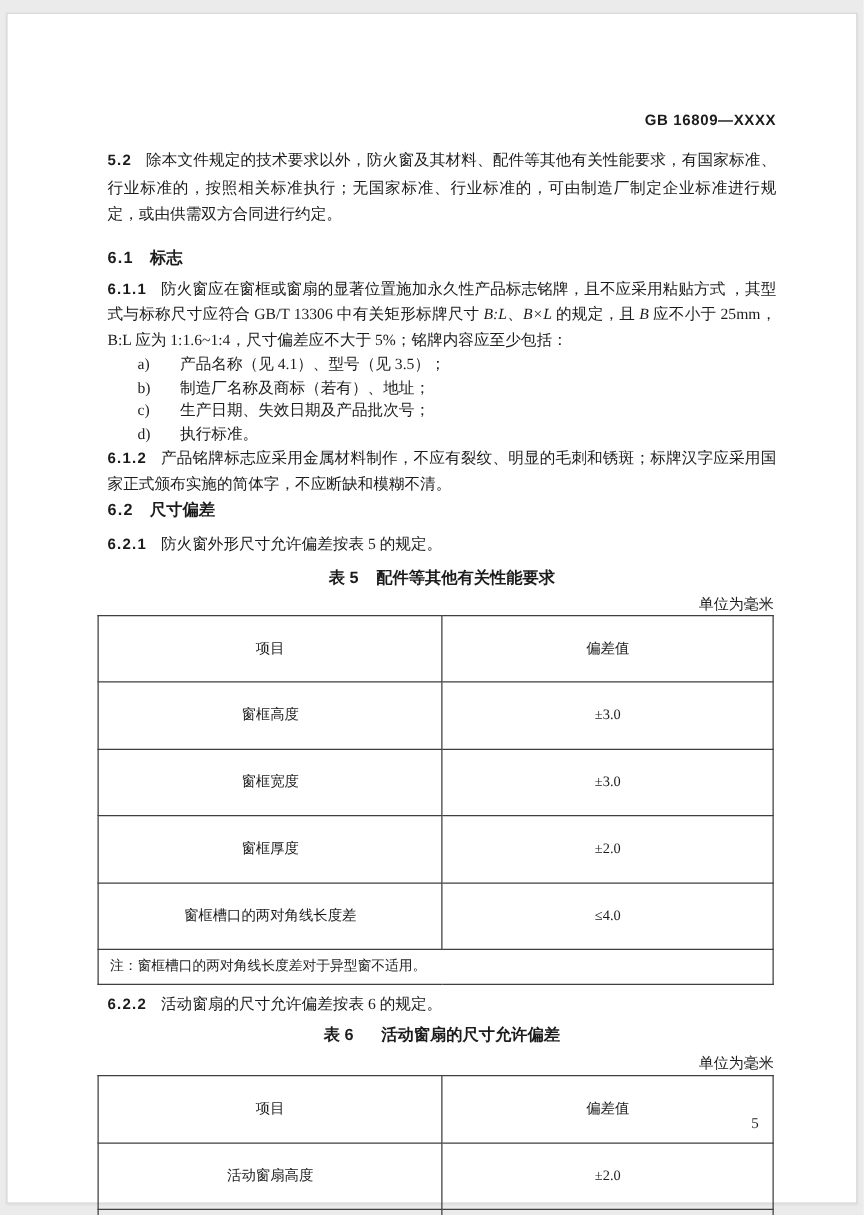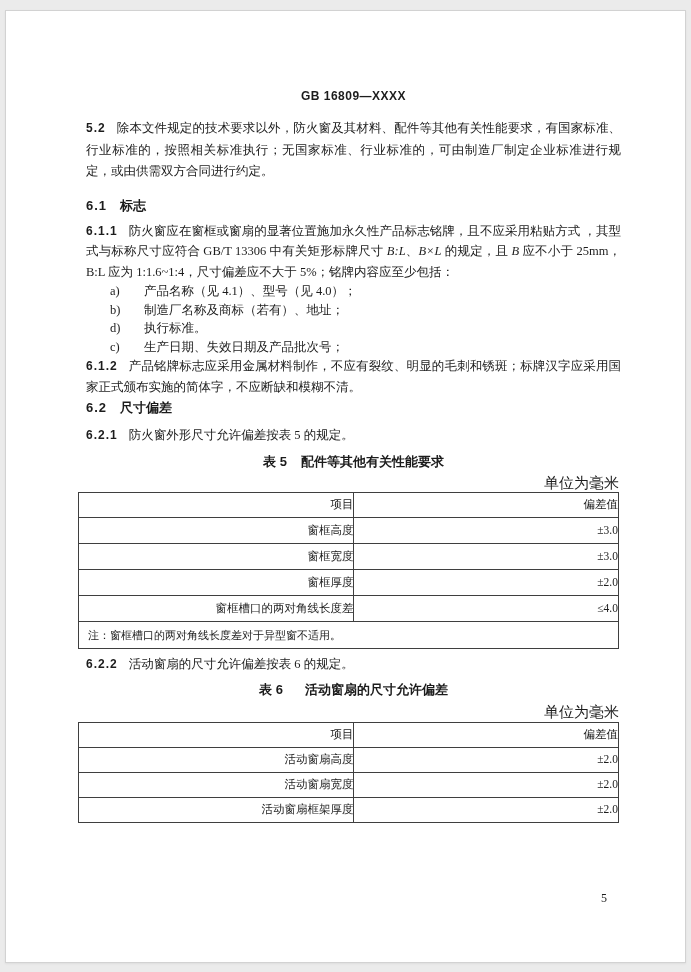--- a/index.html
+++ b/index.html
@@ -18,21 +18,21 @@
     background: #ffffff;
     border: 1px solid #d2d2d2;
     box-shadow: 0 1px 2px rgba(0,0,0,0.06);
   }
   .content {
     padding: 78px 64px 0 80px;
     font-size: 12.5px;
     line-height: 20.5px;
   }
   .doc-header {
-    text-align: center;
+    text-align: right;
     font-family: "Liberation Sans", sans-serif;
     font-weight: bold;
     font-size: 12px;
     line-height: 14px;
     letter-spacing: 0.5px;
   }
   p.clause { margin: 0; text-align: justify; }
   #p52 { margin-top: 15px; line-height: 21.5px; }
   .cnum {
     font-family: "Liberation Sans", sans-serif;
@@ -68,37 +68,37 @@
     font-weight: bold;
     line-height: 17px;
   }
   .tbl-caption .cap-label { margin-right: 14px; }
   #cap6 { margin-top: 6px; }
   #cap6 .cap-label { margin-right: 22px; }
   .unit-note {
     margin: 7px 0 0 -8px;
     width: 541px;
     text-align: right;
-    font-size: 15px;
+    font-size: 12px;
     line-height: 13px;
   }
   #unit6 { margin-top: 8px; }
   .std-table {
     margin: 2px 0 0 -8px;
     width: 541px;
     border-collapse: collapse;
     table-layout: fixed;
   }
   #table6 { margin-top: 3px; }
   .std-table th, .std-table td {
     border: 1px solid #3f3f3f;
-    text-align: right;
+    text-align: center;
     font-weight: normal;
     font-size: 11.5px;
-    padding: 0;
+    padding: 16px;
   }
   .std-table th { height: 25px; }
   .std-table td { height: 26px; }
   #table6 td { height: 25px; }
   .std-table td.note-cell {
     text-align: left;
     font-size: 11px;
     height: 24px;
     padding: 3px 8px 3px 9px;
   }
@@ -118,24 +118,24 @@
     <div class="doc-header">GB 16809—XXXX</div>
 
     <p class="clause" id="p52"><span class="cnum">5.2</span><span>除本文件规定的技术要求以外，防火窗及其材料、配件等其他有关性能要求，有国家标准、行业标准的，按照相关标准执行；无国家标准、行业标准的，可由制造厂制定企业标准进行规定，或由供需双方合同进行约定。</span></p>
 
 
     <h2 class="sec" id="h61"><span class="hnum">6.1</span><span>标志</span></h2>
 
     <p class="clause" id="p611"><span class="cnum">6.1.1</span><span>防火窗应在窗框或窗扇的显著位置施加永久性产品标志铭牌，且不应采用粘贴方式 ，其型式与标称尺寸应符合 GB/T 13306 中有关矩形标牌尺寸 </span><span class="var">B:L</span><span>、</span><span class="var">B×L</span><span> 的规定，且 </span><span class="var">B</span><span> 应不小于 25mm，B:L 应为 1:1.6~1:4，尺寸偏差应不大于 5%；铭牌内容应至少包括：</span></p>
 
     <div class="list">
-      <div class="li"><span class="marker">a)</span><span>产品名称（见 4.1）、型号（见 4.0）；</span></div>
+      <div class="li"><span class="marker">a)</span><span>产品名称（见 4.1）、型号（见 3.5）；</span></div>
       <div class="li"><span class="marker">b)</span><span>制造厂名称及商标（若有）、地址；</span></div>
+      <div class="li"><span class="marker">c)</span><span>生产日期、失效日期及产品批次号；</span></div>
       <div class="li"><span class="marker">d)</span><span>执行标准。</span></div>
-      <div class="li"><span class="marker">c)</span><span>生产日期、失效日期及产品批次号；</span></div>
     </div>
 
     <p class="clause" id="p612"><span class="cnum">6.1.2</span><span>产品铭牌标志应采用金属材料制作，不应有裂纹、明显的毛刺和锈斑；标牌汉字应采用国家正式颁布实施的简体字，不应断缺和模糊不清。</span></p>
 
     <h2 class="sec" id="h62"><span class="hnum">6.2</span><span>尺寸偏差</span></h2>
 
     <p class="clause" id="p621"><span class="cnum">6.2.1</span><span>防火窗外形尺寸允许偏差按表 5 的规定。</span></p>
 
     <div class="tbl-caption" id="cap5"><span class="cap-label">表 5</span><span class="cap-title">配件等其他有关性能要求</span></div>
 

